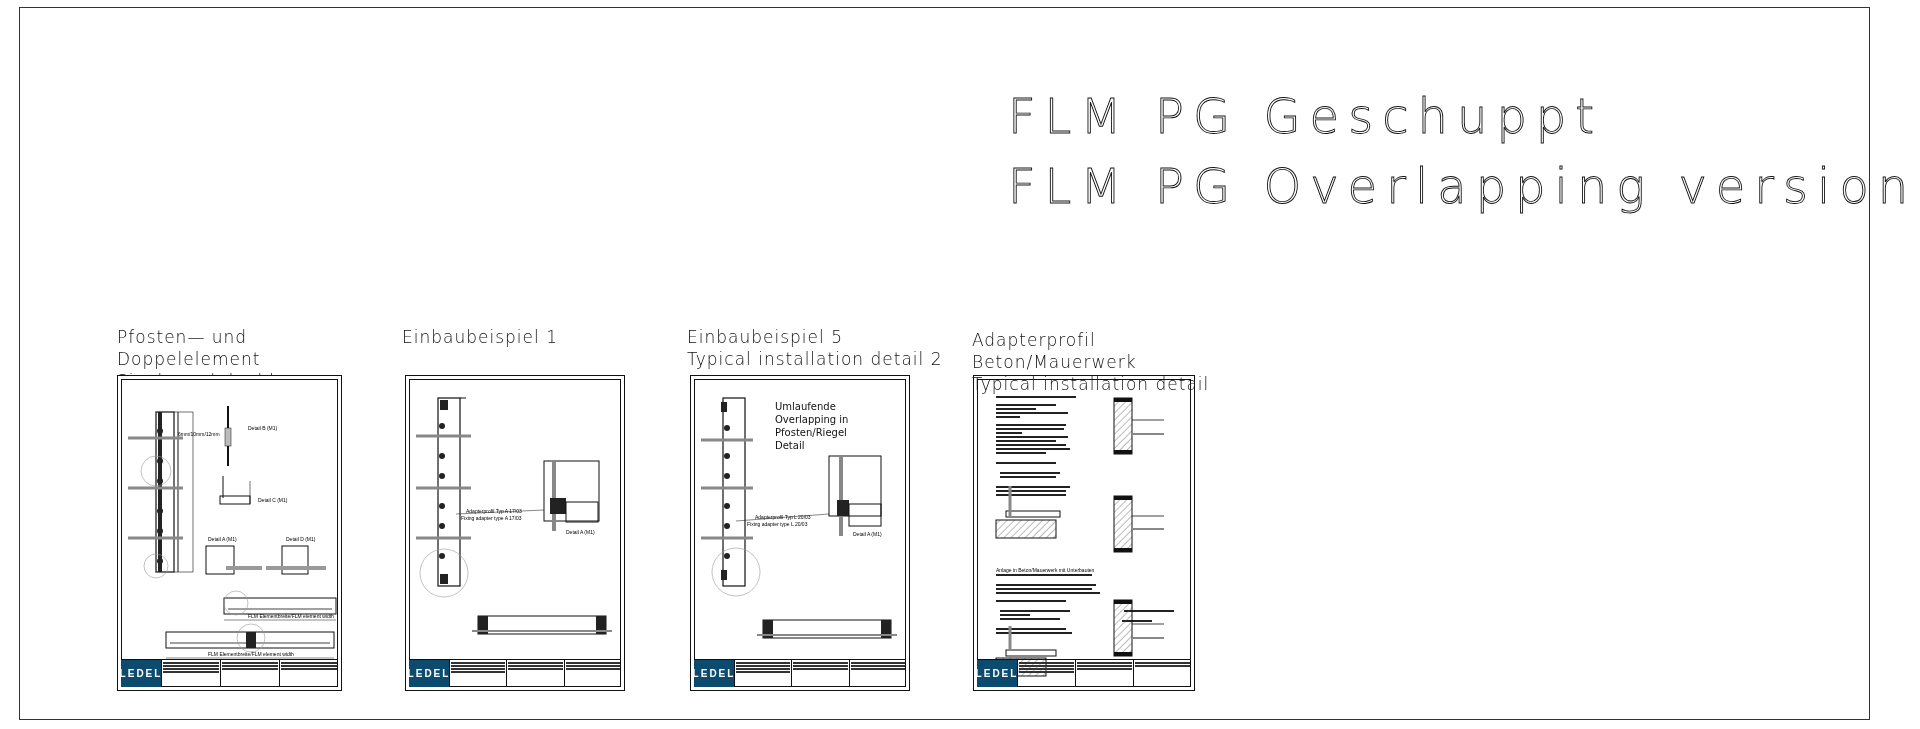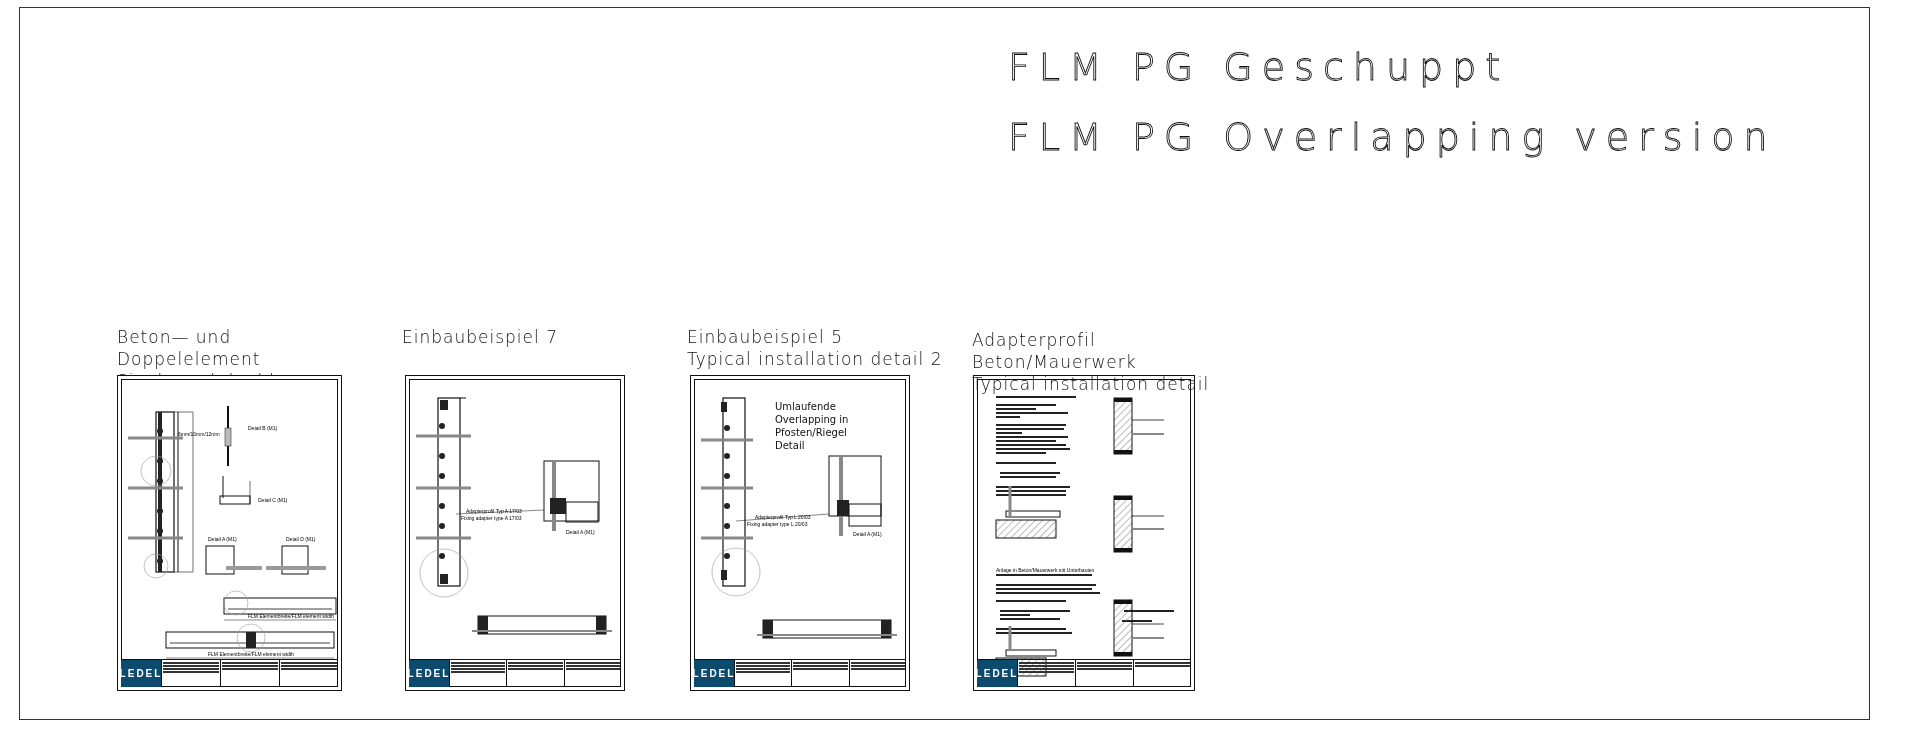--- a/index.html
+++ b/index.html
@@ -1,18 +1,18 @@
 <!DOCTYPE html>
 <html><head>
 <meta charset="utf-8">
 <style>
   html,body{margin:0;padding:0;background:#ffffff;}
   body{width:1920px;height:729px;position:relative;overflow:hidden;font-family:"Liberation Sans",sans-serif;color:#000;}
   .frame{position:absolute;left:19px;top:7px;width:1851px;height:713px;border:1.5px solid #333;box-sizing:border-box;}
-  .title{position:absolute;left:1008px;font-family:"DejaVu Sans",sans-serif;font-weight:200;font-size:38px;letter-spacing:9px;color:transparent;-webkit-text-stroke:0.9px #111;white-space:nowrap;line-height:1;}
+  .title{position:absolute;left:1008px;font-family:"DejaVu Sans",sans-serif;font-weight:200;font-size:48px;letter-spacing:9px;color:transparent;-webkit-text-stroke:0.9px #111;white-space:nowrap;line-height:1;margin-top:44px;}
   .t1{top:48px;}
   .t2{top:118px;}
   .label{position:absolute;font-family:"DejaVu Sans",sans-serif;font-size:17px;letter-spacing:1px;color:#111;line-height:22px;white-space:nowrap;font-weight:300;}
   .sheet{position:absolute;top:375px;height:316px;border:1.5px solid #111;box-sizing:border-box;background:#fff;}
   .sheet .inner{position:absolute;left:3px;top:3px;right:3px;bottom:3px;border:1px solid #111;}
   .tb{position:absolute;left:3px;right:3px;bottom:3px;height:27px;border-top:1px solid #111;display:flex;}
   .tb .logo{width:40px;background:#0c4a6e;color:#fff;font-size:10px;display:flex;align-items:center;justify-content:center;letter-spacing:2px;font-weight:bold;}
   .tb .cell{flex:1;border-left:1px solid #111;font-size:4px;line-height:5px;padding:1px;overflow:hidden;}
   .tb .bar{height:2px;background:#333;margin:1px 0;}
   svg{position:absolute;left:0;top:0;}
@@ -21,28 +21,28 @@
 </style>
 </head>
 <body>
 
 <div class="frame"></div>
 
 <div class="title t1">FLM  PG  Geschuppt</div>
 <div class="title t2">FLM  PG  Overlapping  version</div>
 
 <div class="label" style="left:117px;top:326px;">
-  <div>Beton— und</div>
+  <div>Pfosten— und</div>
   <div>Doppelelement</div>
   <div>Single and double</div>
   <div>unit</div>
 </div>
 
 <div class="label" style="left:402px;top:326px;">
-  <div>Einbaubeispiel 7</div>
+  <div>Einbaubeispiel 1</div>
 </div>
 
 <div class="label" style="left:687px;top:326px;">
   <div>Einbaubeispiel 5</div>
   <div>Typical installation detail 2</div>
 </div>
 
 <div class="label" style="left:972px;top:329px;z-index:3;">
   <div>Adapterprofil</div>
   <div>Beton/Mauerwerk</div>

